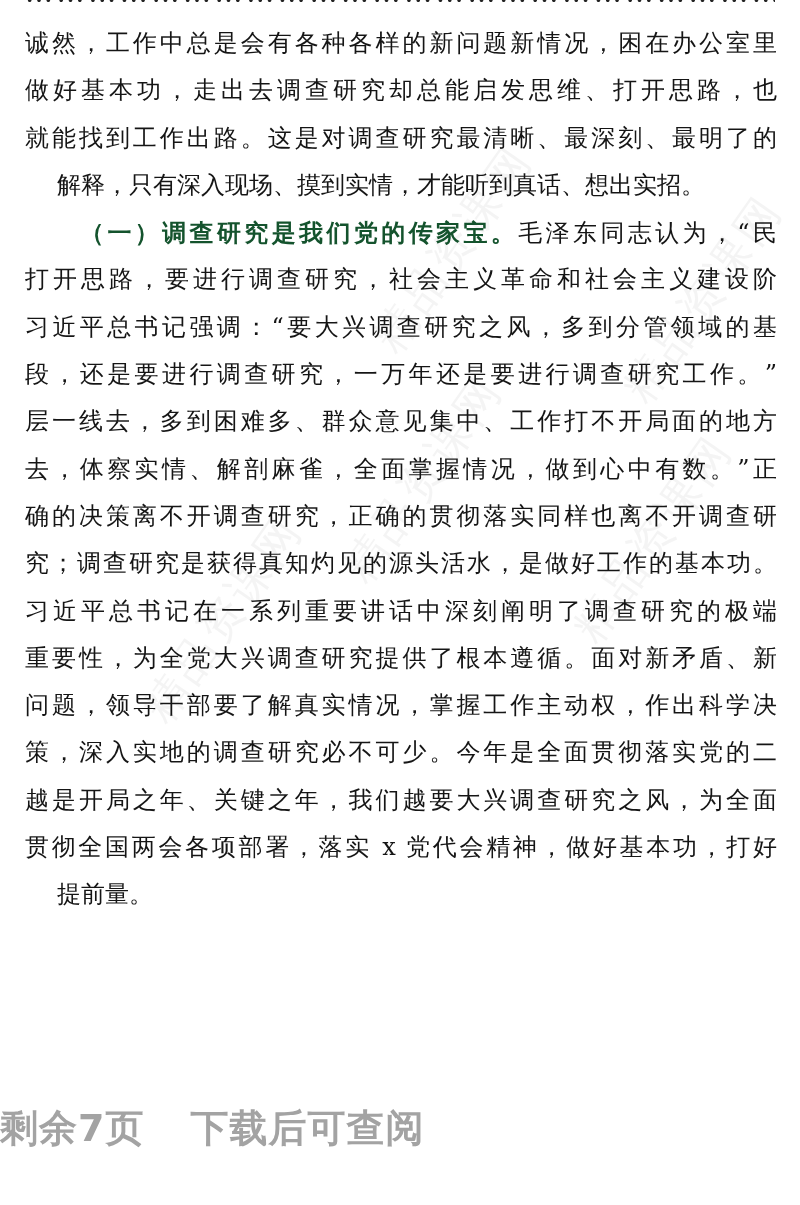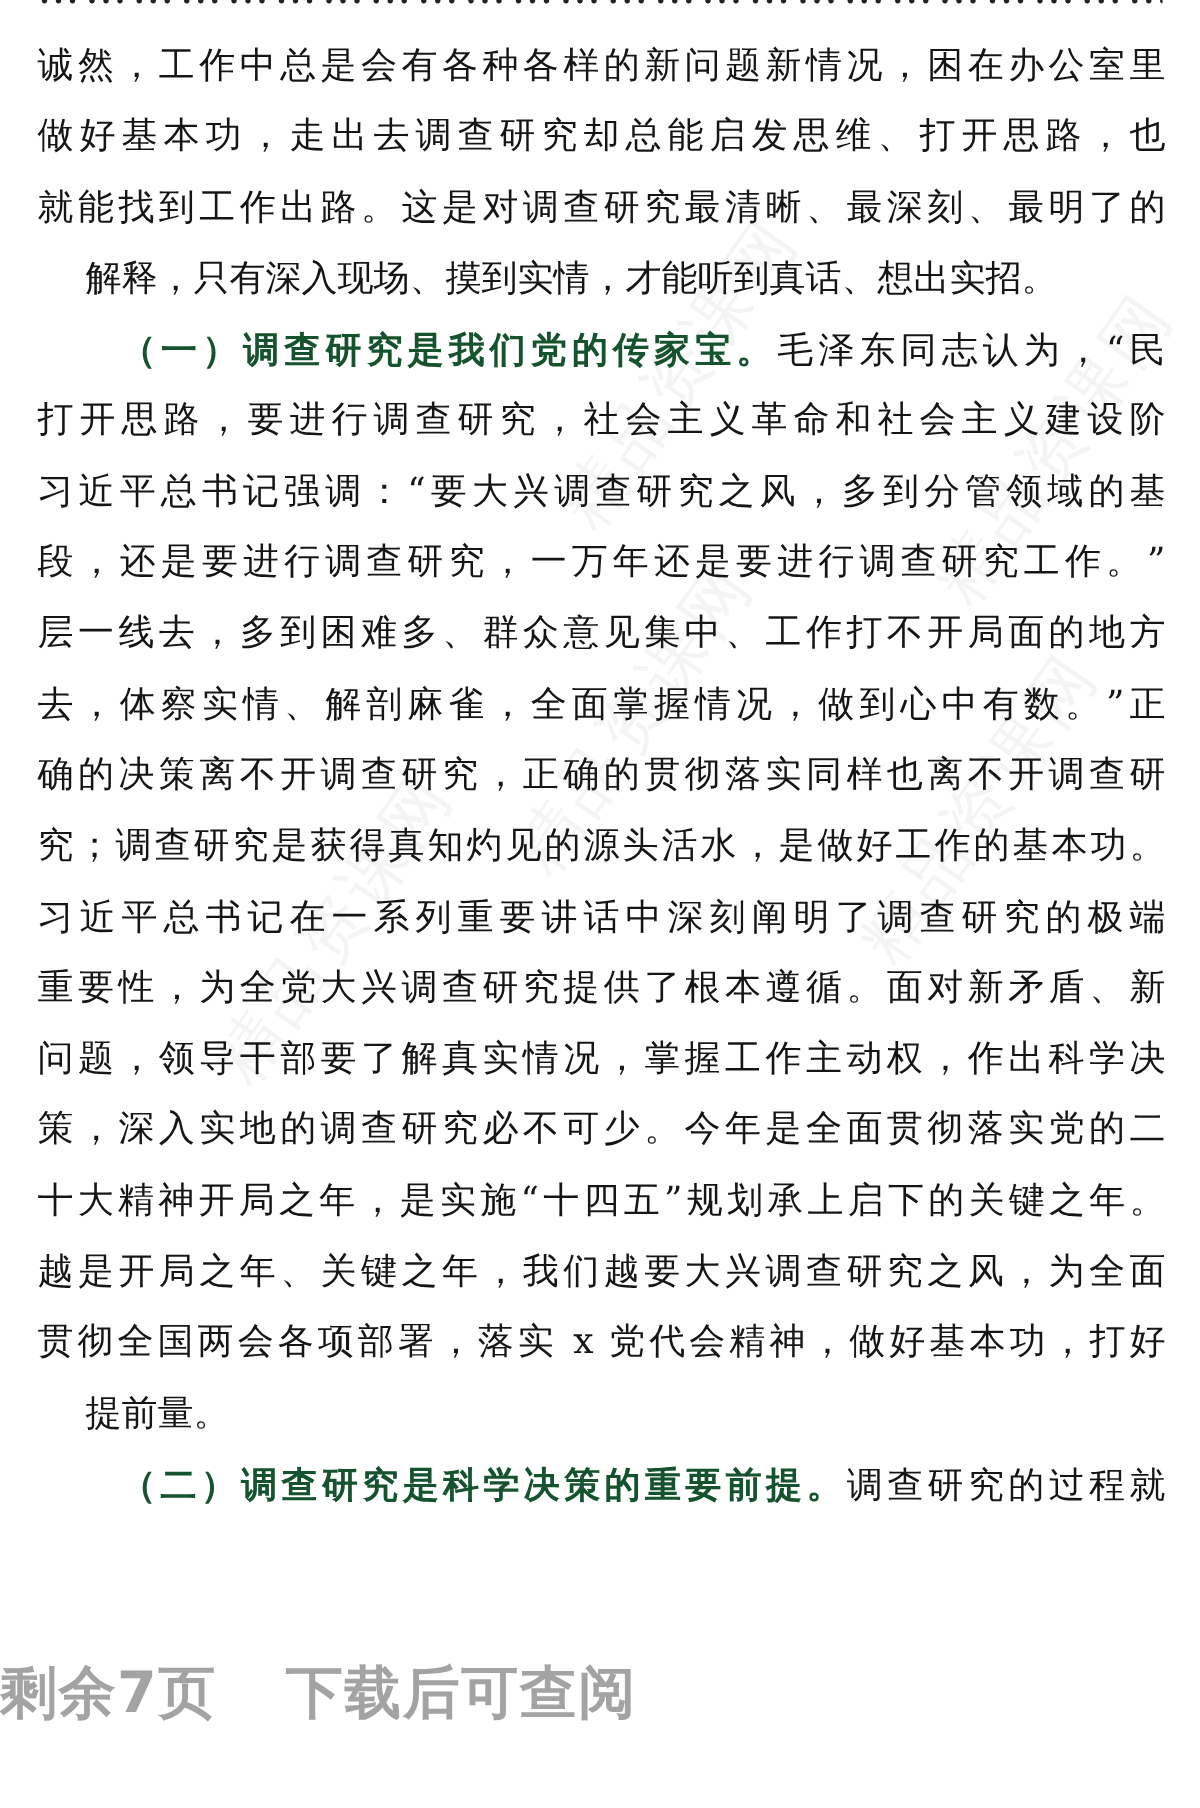--- a/index.html
+++ b/index.html
@@ -126,24 +126,22 @@
     <div class="line"><span>习近平总书记强调：“要大兴调查研究之风，多到分管领域的基</span></div>
     <div class="line"><span>段，还是要进行调查研究，一万年还是要进行调查研究工作。”</span></div>
     <div class="line"><span>层一线去，多到困难多、群众意见集中、工作打不开局面的地方</span></div>
     <div class="line"><span>去，体察实情、解剖麻雀，全面掌握情况，做到心中有数。”正</span></div>
     <div class="line"><span>确的决策离不开调查研究，正确的贯彻落实同样也离不开调查研</span></div>
     <div class="line"><span>究；调查研究是获得真知灼见的源头活水，是做好工作的基本功。</span></div>
     <div class="line"><span>习近平总书记在一系列重要讲话中深刻阐明了调查研究的极端</span></div>
     <div class="line"><span>重要性，为全党大兴调查研究提供了根本遵循。面对新矛盾、新</span></div>
     <div class="line"><span>问题，领导干部要了解真实情况，掌握工作主动权，作出科学决</span></div>
     <div class="line"><span>策，深入实地的调查研究必不可少。今年是全面贯彻落实党的二</span></div>
-    <div class="line"><span>十大精神开局之年，是实施“十四五”规划承上启下的关键之年。</span></div>
     <div class="line"><span>越是开局之年、关键之年，我们越要大兴调查研究之风，为全面</span></div>
     <div class="line"><span>贯彻全国两会各项部署，落实 x 党代会精神，做好基本功，打好</span></div>
     <div class="line last"><span>提前量。</span></div>
 
-    <div class="line indent"><span class="heading">（二）调查研究是科学决策的重要前提。</span><span>调查研究的过程就</span></div>
   </div>
 
   <div class="footer-banner">
     <span>剩余7页</span><span class="gap"></span><span>下载后可查阅</span>
   </div>
 </div>
 
 </body></html>

